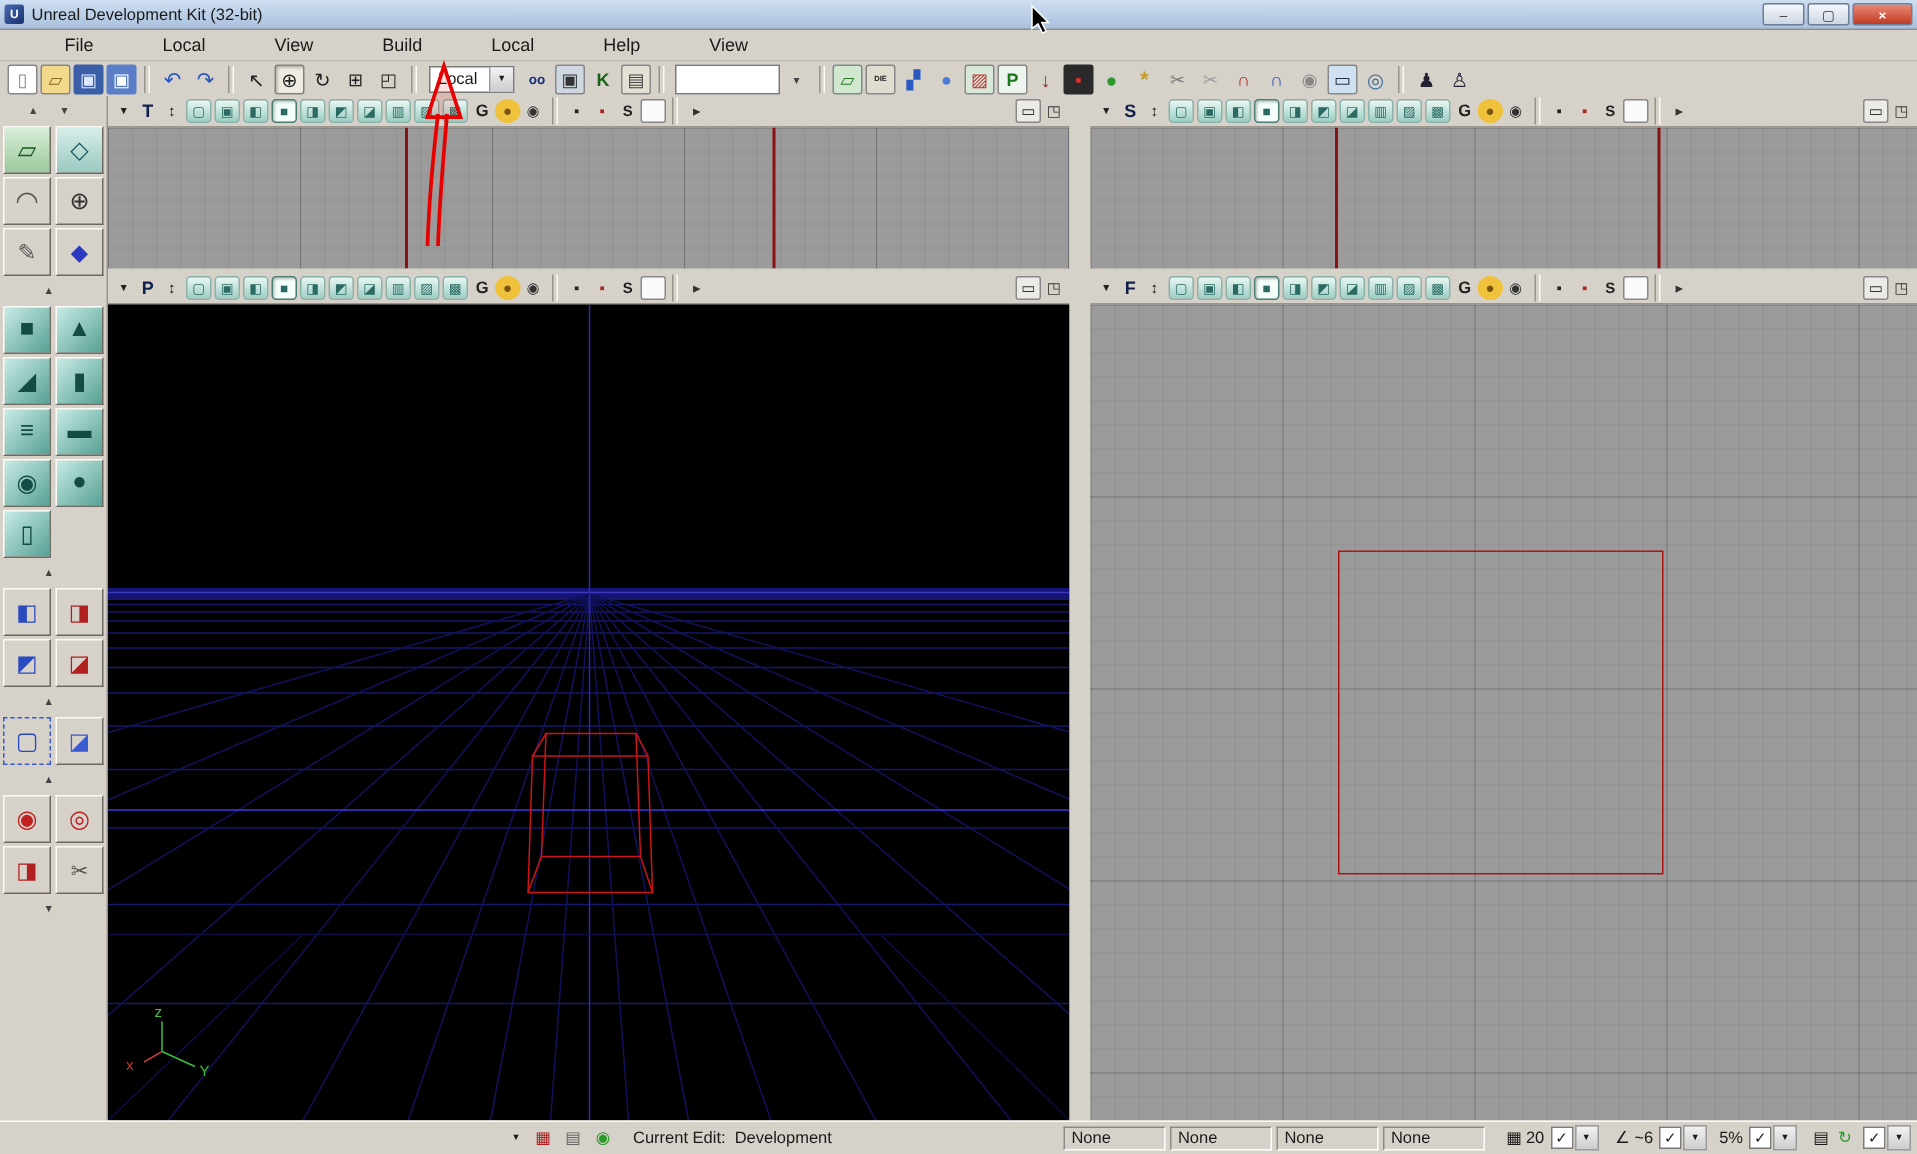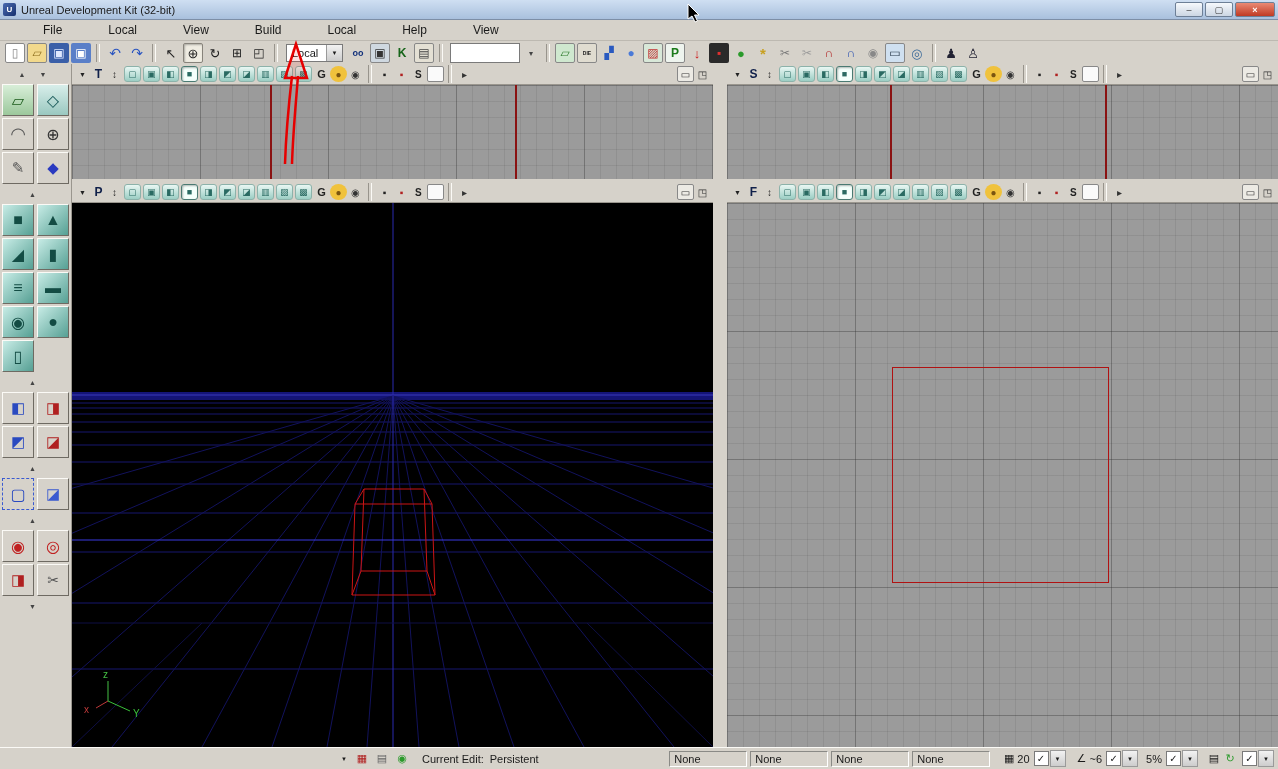--- a/index.html
+++ b/index.html
@@ -81,21 +81,21 @@
   .persp{background:#000;}
   .redline{position:absolute;top:0;bottom:0;width:2px;background:#8a1212;}
   .brush-rect{position:absolute;border:1px solid #b01212;}
 
   
   .statusbar{position:absolute;left:0;top:747px;width:1278px;height:22px;background:#d6d2ca;
              border-top:1px solid #fbfaf6;display:flex;align-items:center;box-sizing:border-box;
              padding:0 4px;font-size:11px;}
   .statusbar .ibtn{width:18px;height:17px;font-size:11px;margin:0 1px;}
   .sb-drop{width:16px;height:16px;display:flex;align-items:center;justify-content:center;font-size:6px;}
-  .sb-field{width:78px;height:16px;border:1px solid;border-color:#8a8a86 #ffffff #ffffff #8a8a86;
+  .sb-field{width:68px;height:16px;border:1px solid;border-color:#8a8a86 #ffffff #ffffff #8a8a86;
             display:flex;align-items:center;padding-left:4px;box-sizing:border-box;margin-right:3px;}
   .chk{width:13px;height:13px;background:#fff;border:1px solid #7a7a7a;font-size:10px;display:flex;
        align-items:center;justify-content:center;margin-left:4px;}
   .mini-drop{width:14px;height:15px;font-size:6px;display:flex;align-items:center;justify-content:center;
              border:1px solid #9a9a9a;background:linear-gradient(#f2f2f2,#cdcdcd);margin-left:1px;}
   .sb-cluster{display:flex;align-items:center;margin-left:8px;}
   .sb-ic{width:16px;text-align:center;}
 
   .overlay{position:absolute;left:0;top:0;width:1278px;height:769px;pointer-events:none;z-index:50;}
 </style>
@@ -428,21 +428,21 @@
 </div>
 
 <div class="statusbar">
   <div class="sb-drop" style="margin-left:332px;">▼</div>
   <span class="grp">
       <div class="ibtn" style="color: rgb(176, 32, 32);">▦</div>
       <div class="ibtn" style="color: rgb(102, 102, 102);">▤</div>
       <div class="ibtn" style="color: rgb(42, 154, 42);">◉</div>
     </span>
   <span style="margin-left:10px;">Current Edit:</span>
-  <span style="margin-left:6px;">Persistent</span>
+  <span style="margin-left:6px;">Development</span>
 
   <span style="margin-left:auto;display:flex;align-items:center;">
     <span class="sb-field">None</span>
     <span class="sb-field">None</span>
     <span class="sb-field">None</span>
     <span class="sb-field">None</span>
 
     <span class="sb-cluster">
       <span class="sb-ic">▦</span>
       <span>20</span>

